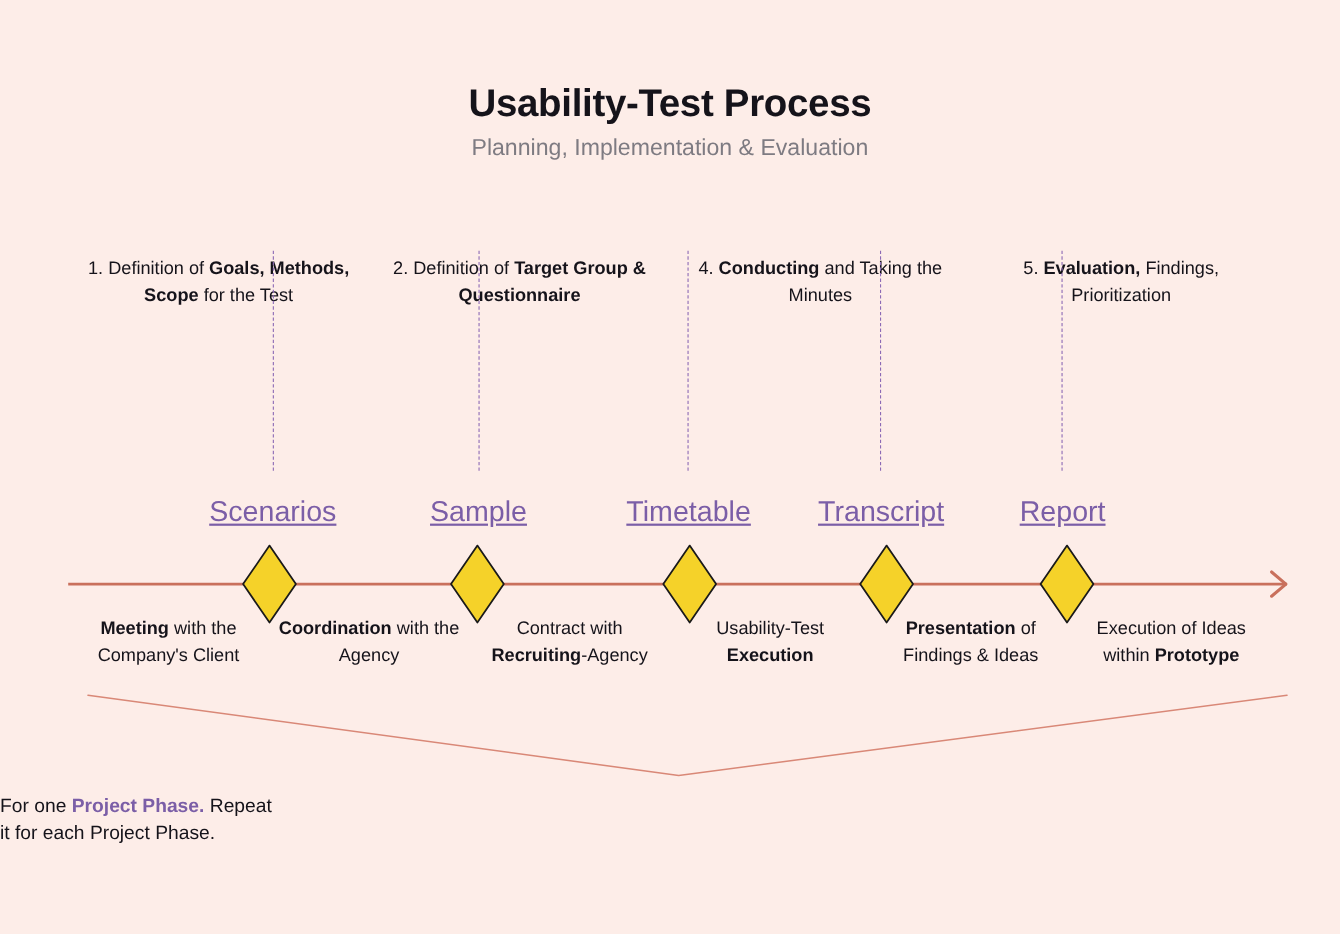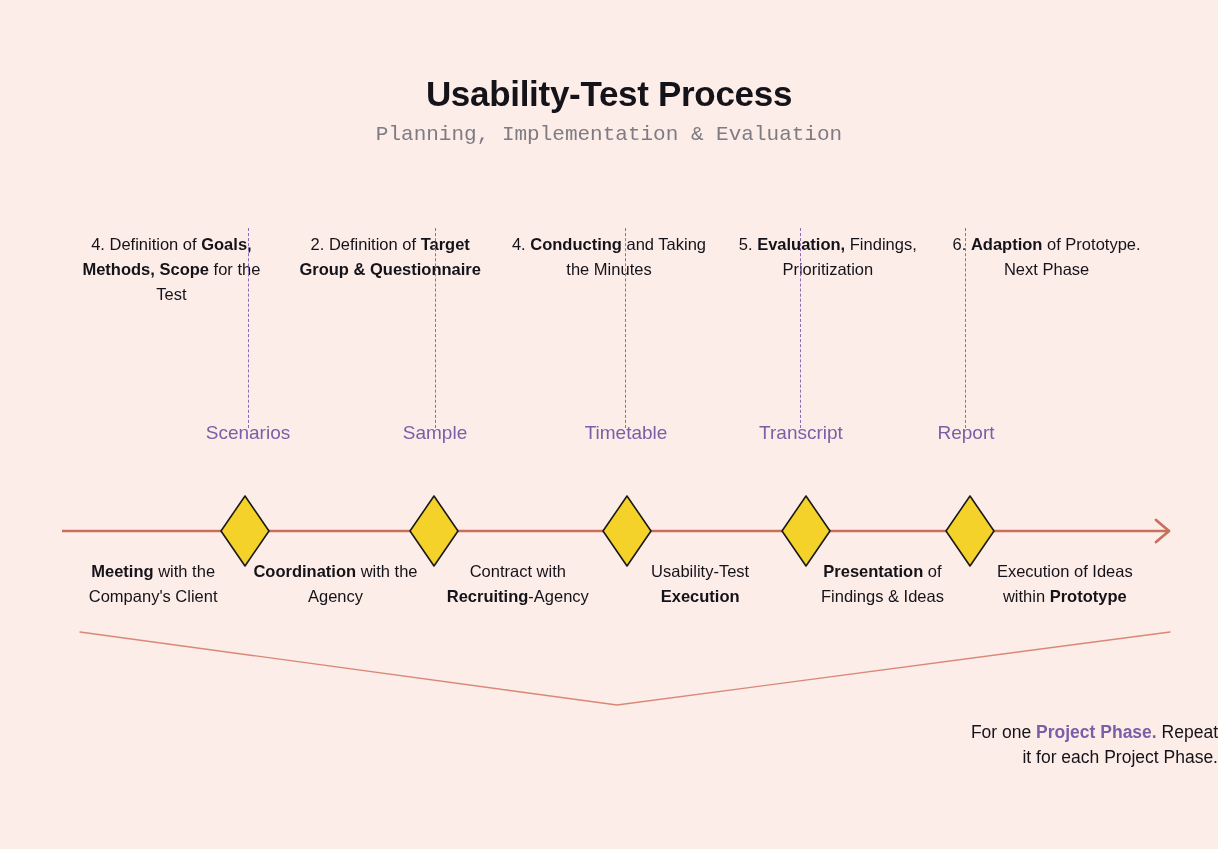--- a/index.html
+++ b/index.html
@@ -35,21 +35,20 @@
     color: #15131A;
     letter-spacing: -0.3px;
     line-height: 44px;
   }
   #subtitle {
     font-size: 21px;
     font-weight: normal;
     color: #7E7B82;
     line-height: 30px;
     margin-top: 4px;
-    font-family: Liberation Mono, monospace;
   }
 
   
   #steps {
     position: absolute;
     left: 62px;
     top: 232px;
     width: 1094px;
     display: flex;
     align-items: flex-start;
@@ -70,26 +69,27 @@
     position: absolute;
     top: 228px;
     width: 0;
     height: 200px;
     border-left: 1.4px dashed #8C6AB5;
   }
 
   
   .deliverable {
     position: absolute;
-    top: 420px;
+    top: 452px;
     transform: translateX(-50%);
-    font-size: 19px;
+    font-size: 26px;
     color: #7B5EA7;
     line-height: 26px;
     white-space: nowrap;
+    text-decoration: underline;
   }
 
   
   #timeline-svg {
     position: absolute;
     left: 0;
     top: 0;
     width: 1218px;
     height: 849px;
     pointer-events: none;
@@ -114,46 +114,45 @@
     box-sizing: border-box;
   }
   .blabel b { font-weight: bold; }
 
   
   #footer {
     position: absolute;
     left: 0;
     top: 720px;
     width: 1218px;
-    text-align: right;
+    text-align: left;
     font-size: 17.5px;
     line-height: 25px;
     color: #15131A;
   }
   #footer .accent {
     color: #7B5EA7;
     font-weight: bold;
   }
 </style>
 </head>
 <body>
 
 <div id="stage">
 
   <div id="header">
     <div id="title">Usability-Test Process</div>
     <div id="subtitle">Planning, Implementation &amp; Evaluation</div>
   </div>
 
   <div id="steps">
-      <div class="step"><span>4. Definition of </span><b>Goals, Methods, Scope</b><span> for the Test</span></div>
+      <div class="step"><span>1. Definition of </span><b>Goals, Methods, Scope</b><span> for the Test</span></div>
       <div class="step"><span>2. Definition of </span><b>Target Group &amp; Questionnaire</b></div>
       <div class="step"><span>4. </span><b>Conducting</b><span> and Taking the Minutes</span></div>
       <div class="step"><span>5. </span><b>Evaluation,</b><span> Findings, Prioritization</span></div>
-      <div class="step"><span>6. </span><b>Adaption</b><span> of Prototype. Next Phase</span></div>
     </div>
 
   <div id="dividers-layer">
       <div class="divider" style="left: 248px;"></div>
       <div class="divider" style="left: 435px;"></div>
       <div class="divider" style="left: 625px;"></div>
       <div class="divider" style="left: 800px;"></div>
       <div class="divider" style="left: 965px;"></div>
     </div>
 

